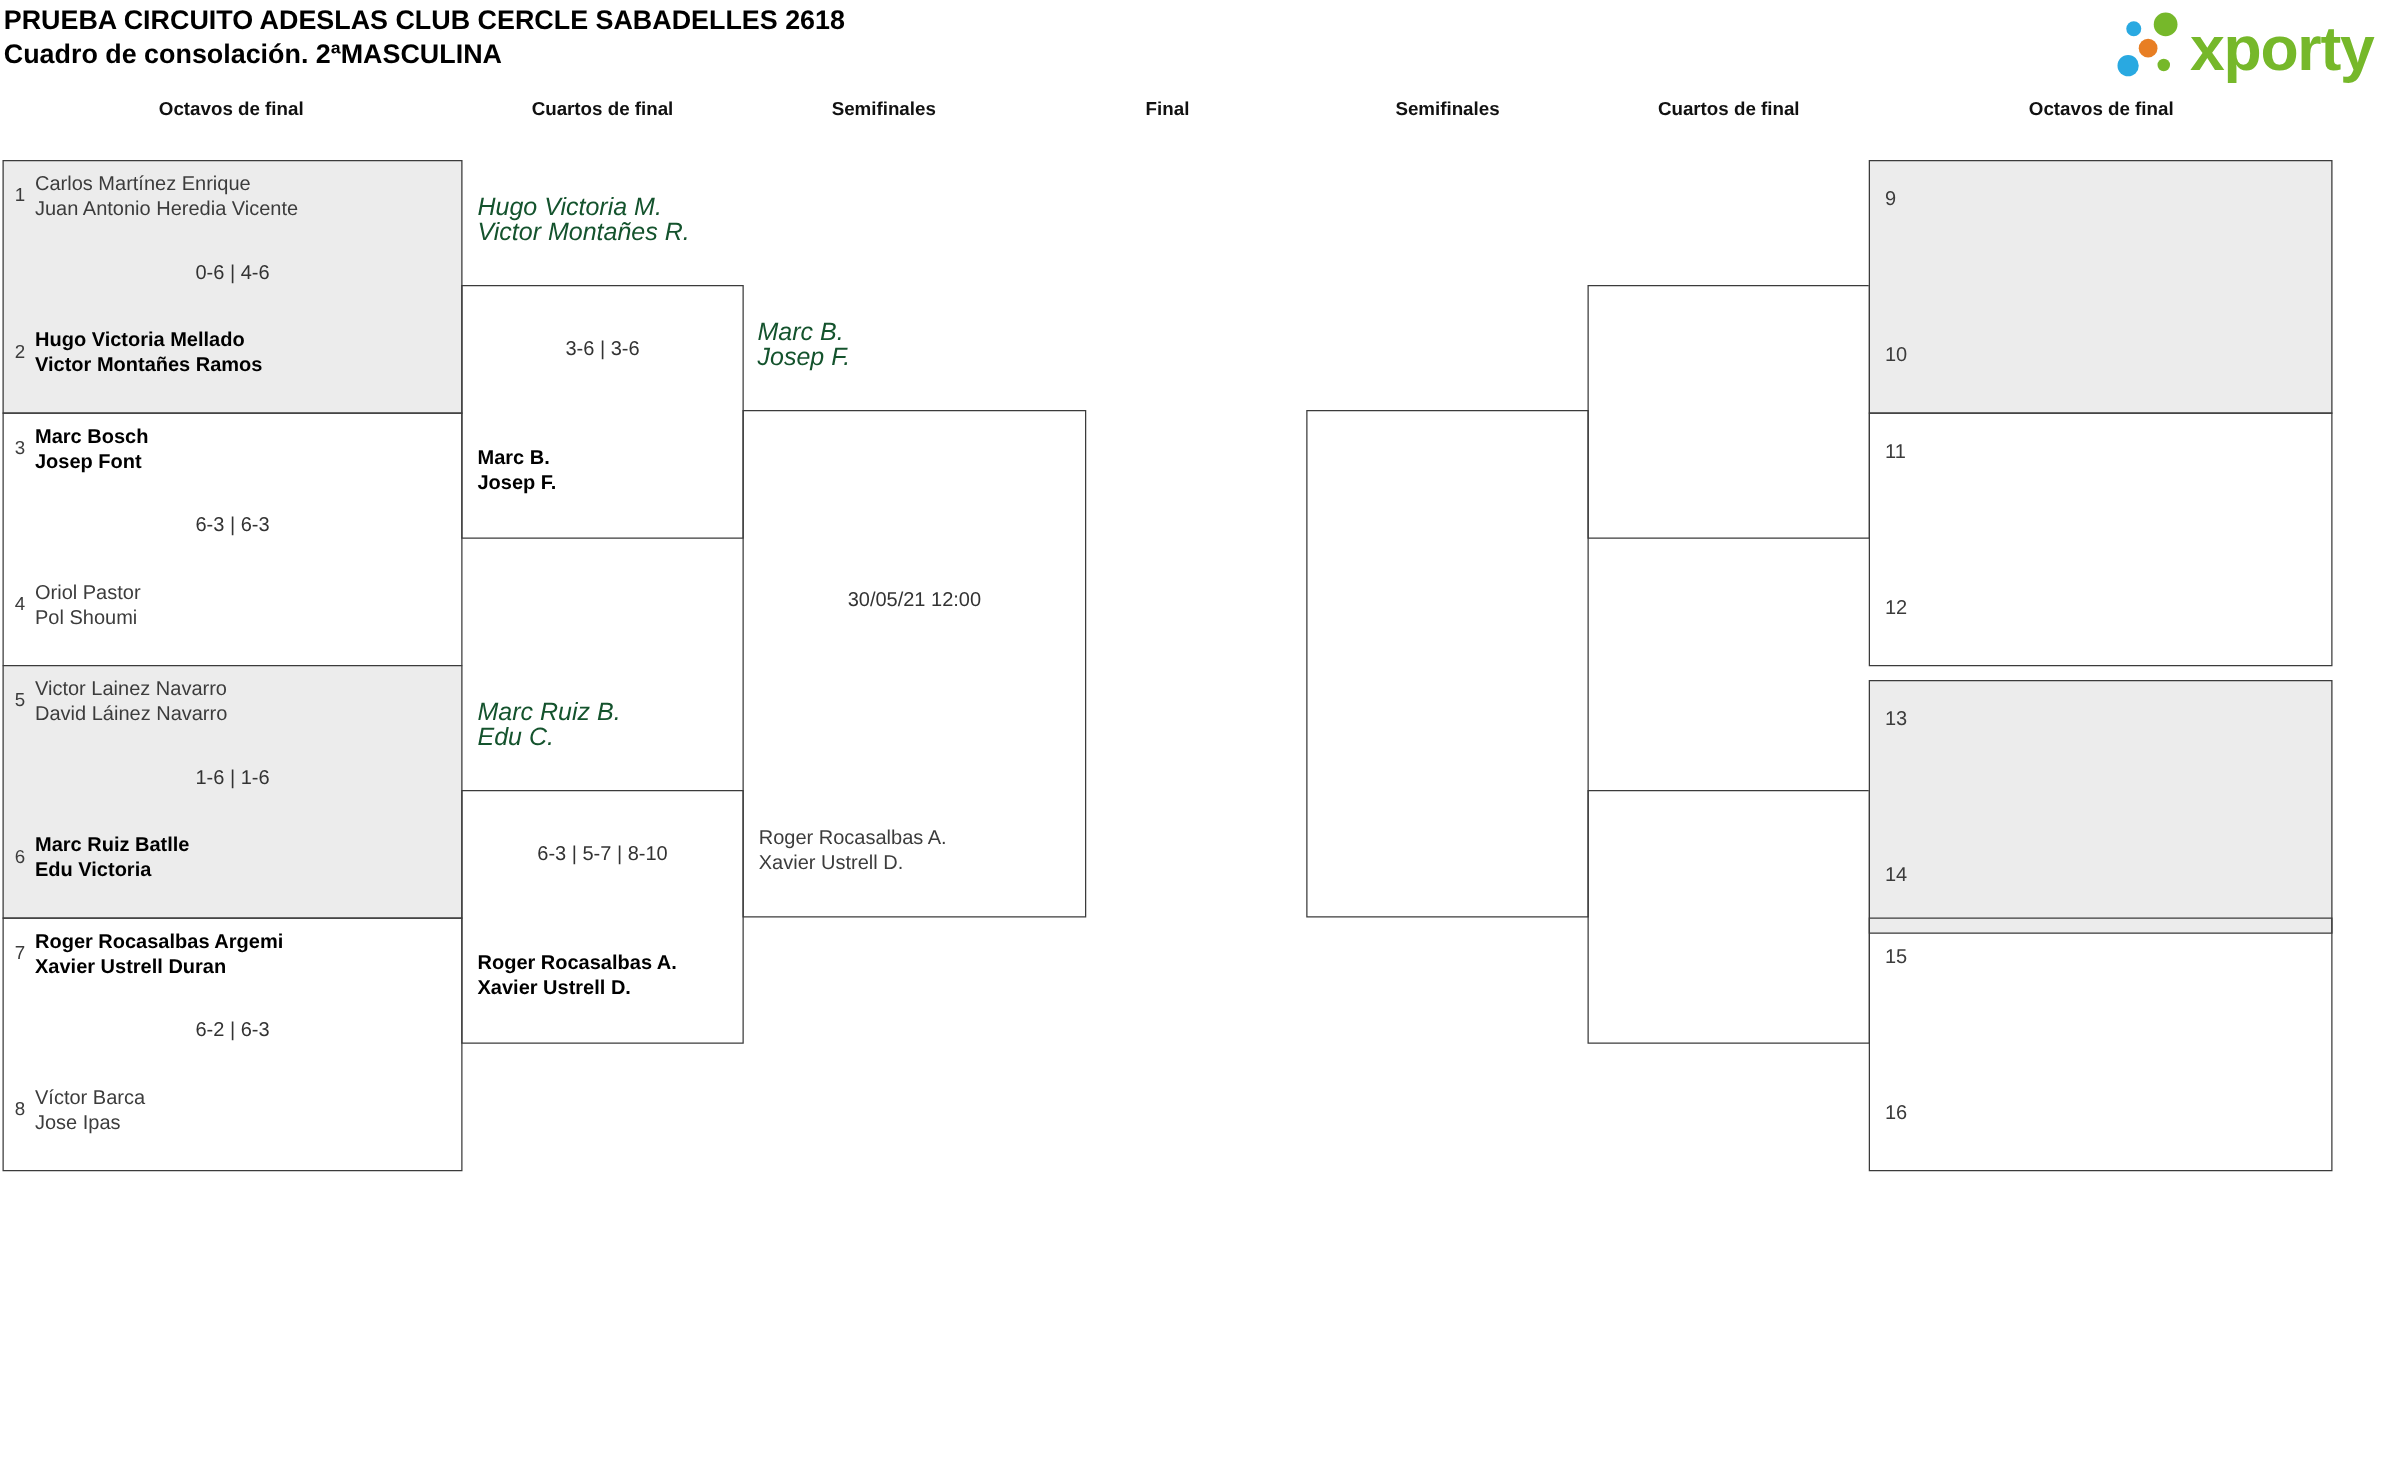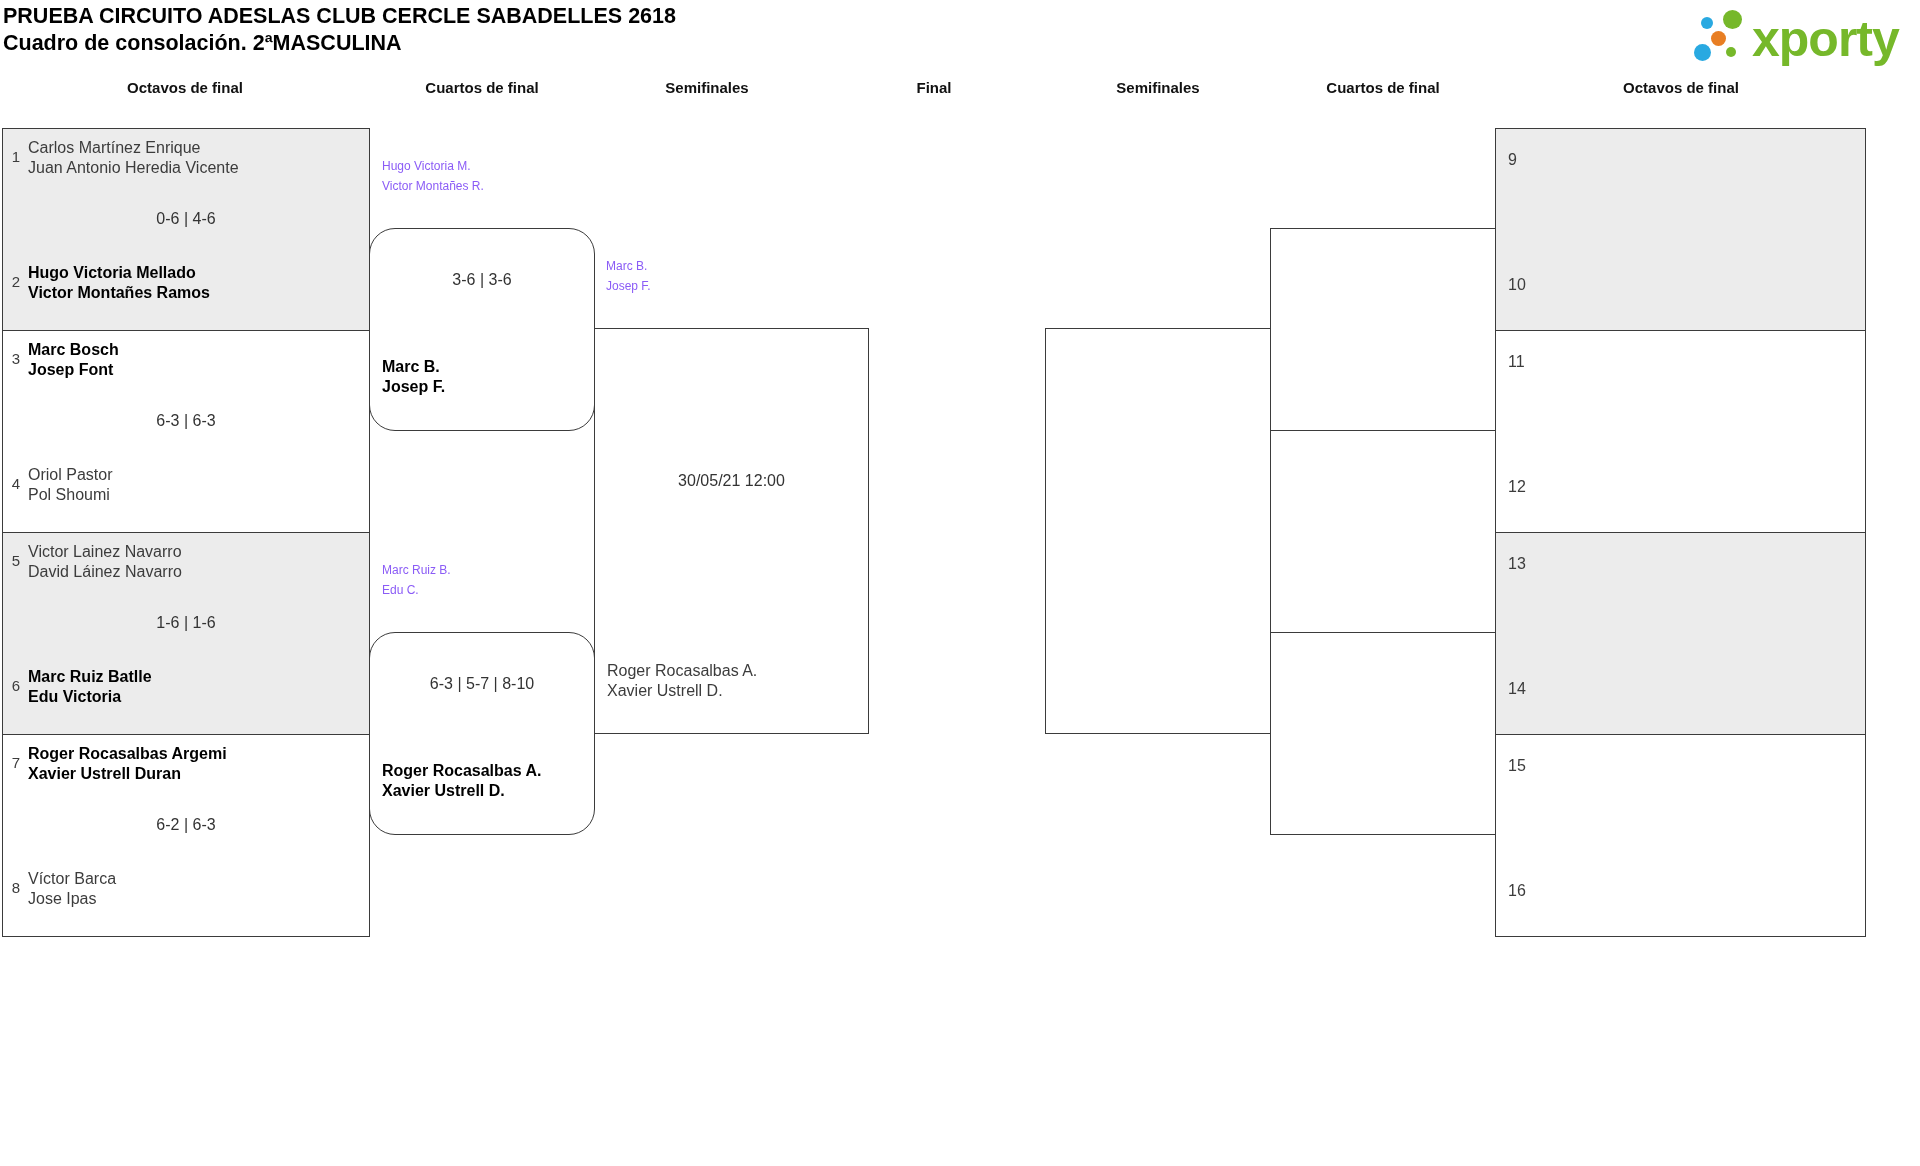--- a/index.html
+++ b/index.html
@@ -19,34 +19,34 @@
   .d5{left:36px;top:47px;width:10px;height:10px;background:#76b82a;}
   .wordmark{position:absolute;left:62px;top:10px;font-size:50px;font-weight:800;
             letter-spacing:-1px;color:#76b82a;}
   
   .hdr{top:79px;width:200px;text-align:center;font-size:15px;font-weight:600;color:#111;white-space:nowrap;}
   
   .box{position:absolute;border:1px solid #3b3b3b;box-sizing:border-box;background:transparent;}
   .shaded{background:#ececec;}
   .r16l{left:2px;width:368px;height:203px;}
   .r16r{left:1495px;width:371px;height:203px;}
-  .qfl{left:369px;width:226px;height:203px;border-radius:26px;}
+  .qfl{left:369px;width:226px;height:203px;}
   .qfr{left:1270px;width:226px;height:203px;}
   .sfl{left:594px;width:275px;height:406px;}
   .sfr{left:1045px;width:226px;height:406px;}
   
   .seed{position:absolute;left:5px;width:16px;text-align:center;font-size:15px;color:#3c3c3c;}
   .seed.st{top:19px;} .seed.sb{top:144px;}
   .team{position:absolute;left:25px;font-size:16px;line-height:20px;color:#3c3c3c;white-space:nowrap;}
   .team.tt{top:9px;} .team.tb{top:134px;}
   .team.bold{font-weight:700;color:#000;}
   .score{position:absolute;left:0;right:0;top:81px;text-align:center;font-size:16px;color:#333;}
   .qf-score{position:absolute;left:0;right:0;top:42px;text-align:center;font-size:16px;color:#333;}
   .qf-winner{position:absolute;left:12px;top:128px;font-size:16px;line-height:20px;font-weight:700;color:#000;white-space:nowrap;}
-  .free-label{font-size:12px;line-height:20px;color:#8b5cf6;white-space:nowrap;}
+  .free-label{font-size:20px;line-height:20px;color:#14532d;white-space:nowrap;font-style:italic;}
   .sf-date{position:absolute;left:0;right:0;top:143px;text-align:center;font-size:16px;color:#333;}
   .sf-bottom{position:absolute;left:12px;top:332px;font-size:16px;line-height:20px;color:#3c3c3c;white-space:nowrap;}
   .slotnum{position:absolute;left:12px;font-size:16px;color:#3c3c3c;}
   .slotnum.nt{top:22px;} .slotnum.nb{top:147px;}
 </style>
 </head>
 <body>
 
 <div>
 
@@ -168,21 +168,21 @@
   <div class="box qfr" style="top:632px"></div>
 
   <div class="box r16r shaded" style="top:128px">
     <span class="slotnum nt">9</span>
     <span class="slotnum nb">10</span>
   </div>
   <div class="box r16r" style="top:330px">
     <span class="slotnum nt">11</span>
     <span class="slotnum nb">12</span>
   </div>
-  <div class="box r16r shaded" style="top:532px">
+  <div class="box r16r shaded" style="top:544px">
     <span class="slotnum nt">13</span>
     <span class="slotnum nb">14</span>
   </div>
   <div class="box r16r" style="top:734px">
     <span class="slotnum nt">15</span>
     <span class="slotnum nb">16</span>
   </div>
 
 </div>
 

